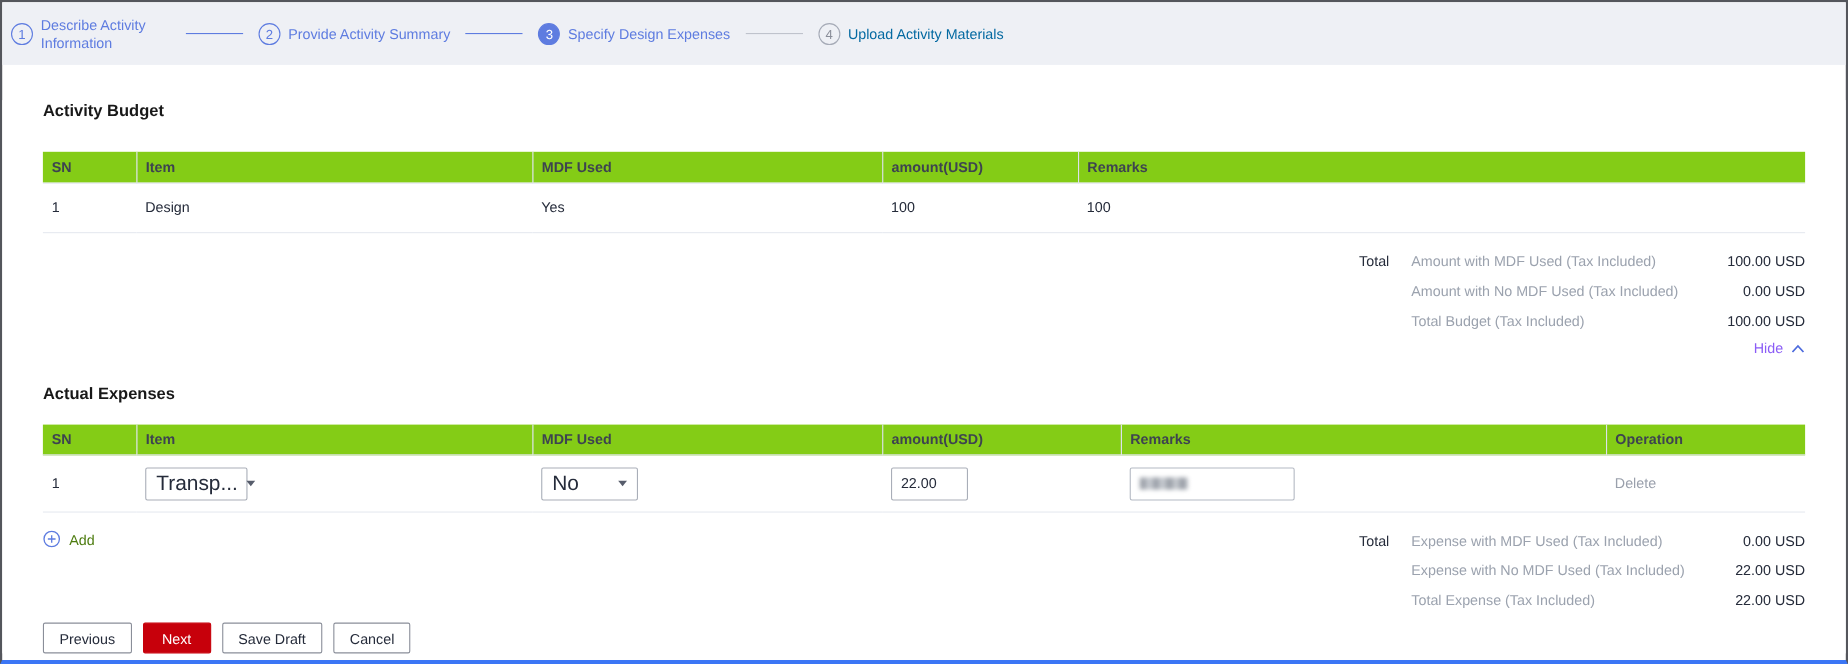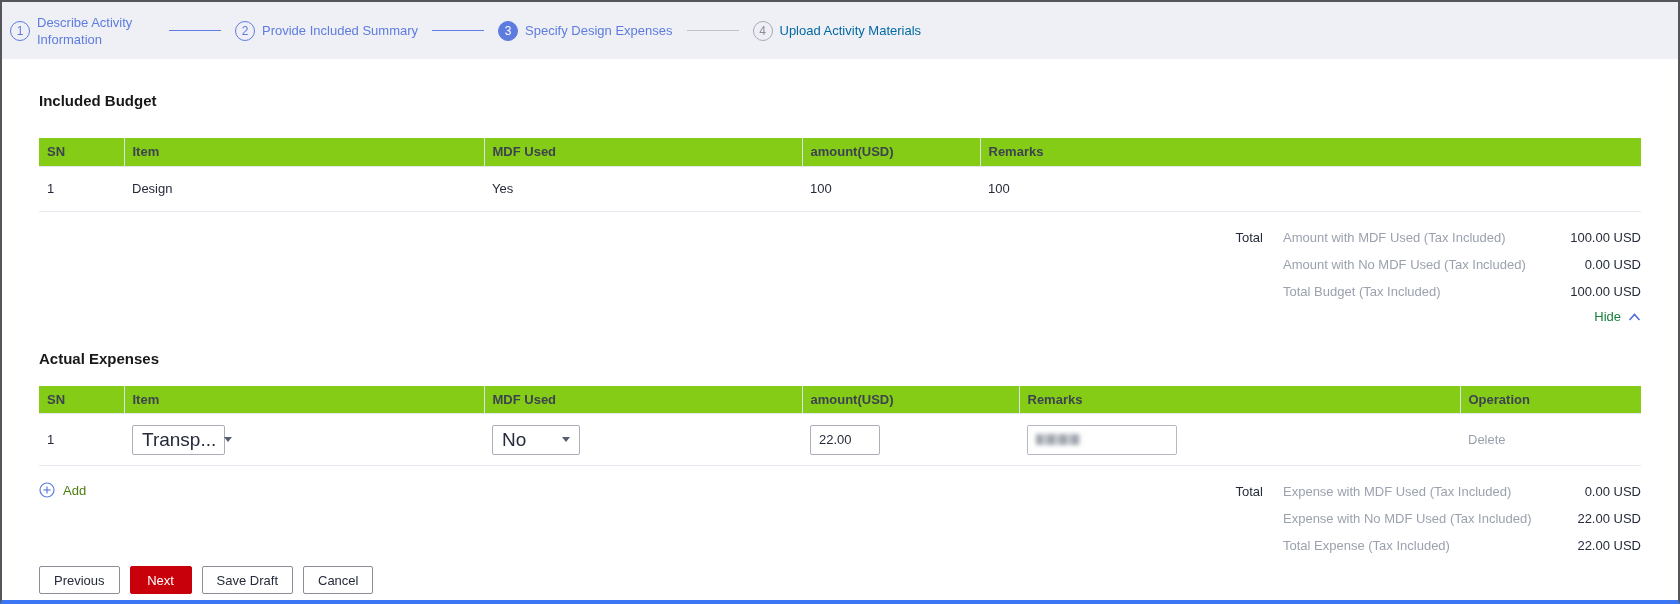--- a/index.html
+++ b/index.html
@@ -112,21 +112,21 @@
   }
   .totals-grid > div { line-height: 27px; }
   #budget-totals { margin-top: 12px; }
   .t-word { color: #252b3a; padding-right: 20px; text-align: right; }
   .t-label { color: #9ba2ae; }
   .t-value { color: #252b3a; text-align: right; }
 
   .hide-row {
     width: fit-content; margin-left: auto; margin-top: 2px;
     display: flex; align-items: center; gap: 7px;
-    font-size: 13px; color: #15803d; cursor: pointer; height: 20px;
+    font-size: 13px; color: #8b5cf6; cursor: pointer; height: 20px;
   }
 
   .add-totals-row { display: flex; align-items: flex-start; margin-top: 12px; }
   .add-link {
     display: flex; align-items: center; gap: 8px;
     font-size: 13px; color: #4d7c0f; cursor: pointer; margin-top: 4px;
   }
 
   
   .button-row { display: flex; align-items: center; gap: 10px; margin-top: 7px; }
@@ -145,37 +145,37 @@
 <div class="frame">
 
   <div class="stepper">
     <div class="step done">
       <div class="step-circle">1</div>
       <div class="step-label wrap">Describe Activity Information</div>
     </div>
     <div class="connector blue"></div>
     <div class="step done">
       <div class="step-circle">2</div>
-      <div class="step-label">Provide Included Summary</div>
+      <div class="step-label">Provide Activity Summary</div>
     </div>
     <div class="connector blue"></div>
     <div class="step active">
       <div class="step-circle">3</div>
       <div class="step-label">Specify Design Expenses</div>
     </div>
     <div class="connector gray"></div>
     <div class="step pending">
       <div class="step-circle">4</div>
       <div class="step-label">Upload Activity Materials</div>
     </div>
   </div>
 
   <div class="content">
 
-    <h2 class="section-title" id="budget-title">Included Budget</h2>
+    <h2 class="section-title" id="budget-title">Activity Budget</h2>
 
     <table class="data-table" id="budget-table">
       <colgroup>
         <col style="width:85px">
           <col style="width:360px">
           <col style="width:318px">
           <col style="width:178px">
           <col>
       </colgroup>
       <thead>

